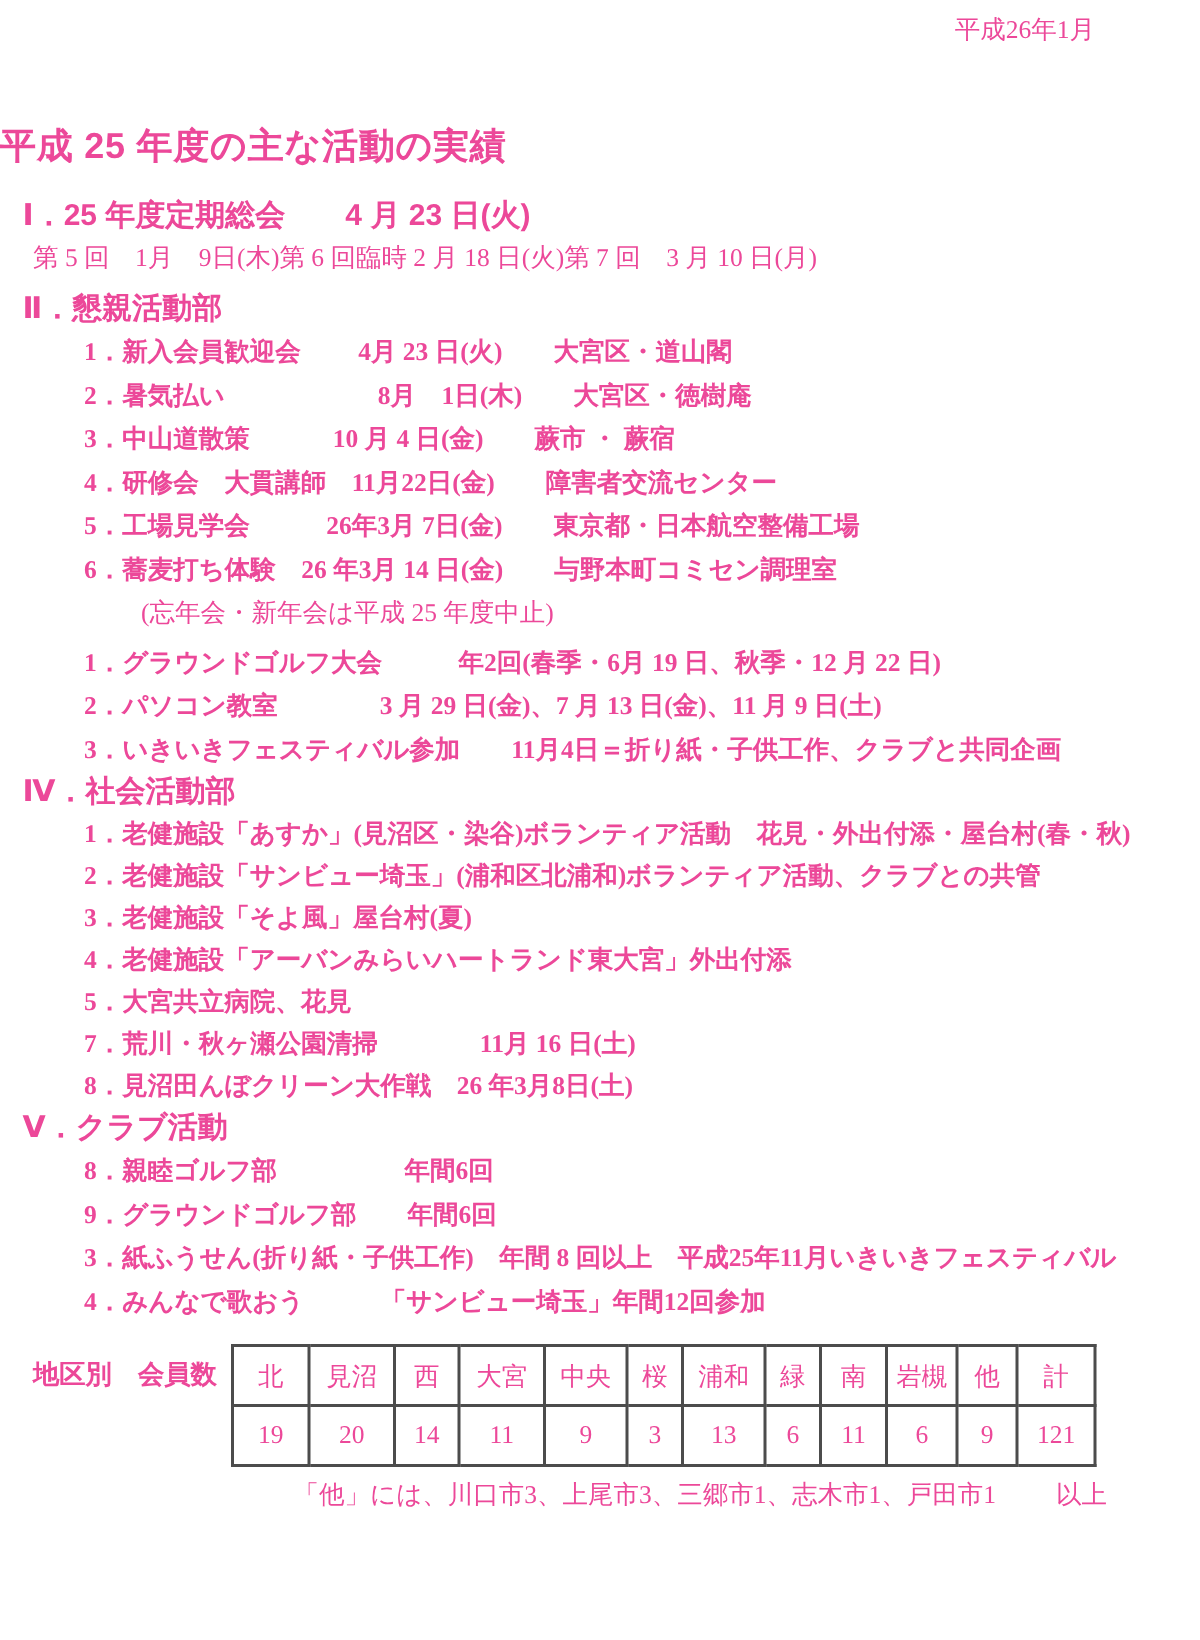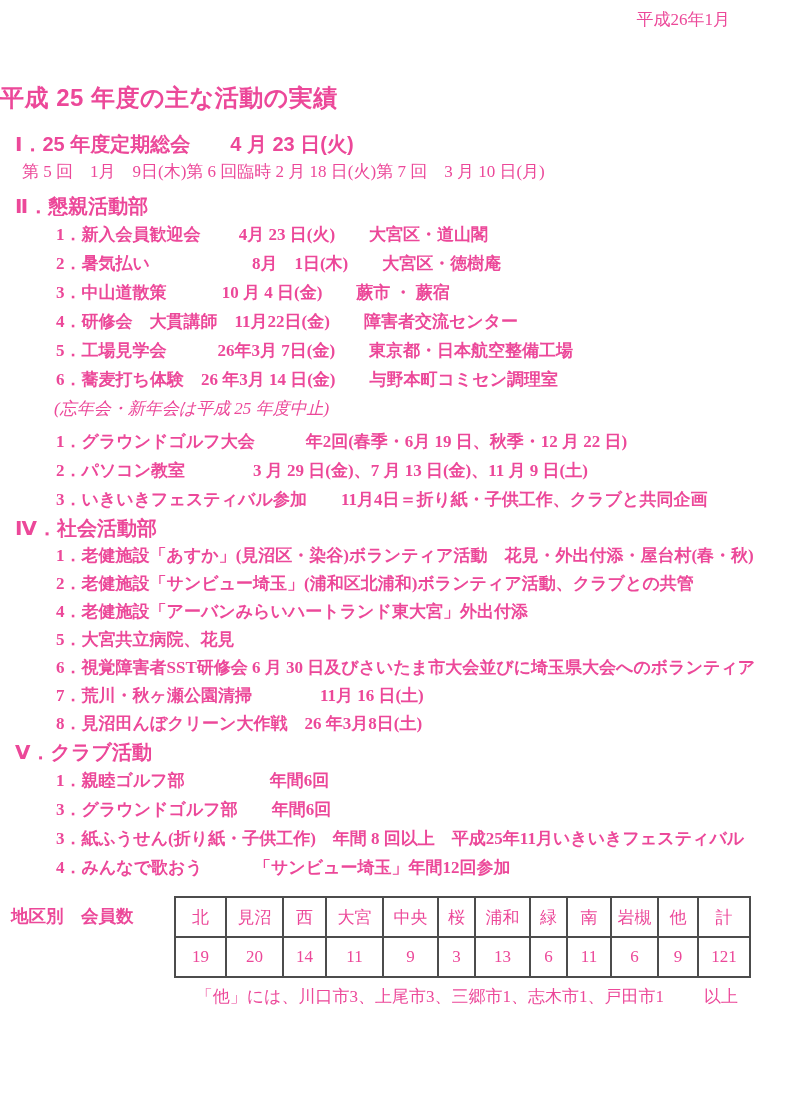--- a/index.html
+++ b/index.html
@@ -21,24 +21,24 @@
     padding-left:15px;margin:0;
   }
   .sec1{margin-top:16px;}
   .sec2{margin-top:6px;}
   .sec3{margin-top:4px;}
   .sec4{margin-top:0;}
   .sec5{margin-top:0;}
   p.line{margin:0;line-height:28px;padding-left:22px;}
   p.item{margin:0;line-height:29px;padding-left:56px;font-weight:bold;}
   .sec4 p.item{line-height:28px;}
-  p.note{margin:0;line-height:29px;padding-left:54px;font-style:italic;}
+  p.note{margin:0;line-height:29px;padding-left:94px;}
   .table-block{display:flex;margin-top:14px;align-items:flex-start;}
   .table-label{
-    width:174px;padding:8px 0 0 11px;box-sizing:border-box;
+    width:154px;padding:8px 0 0 22px;box-sizing:border-box;
     font-family:"Liberation Sans","DejaVu Sans",sans-serif;
     font-weight:bold;font-size:17.5px;
   }
   table.member-table{border-collapse:collapse;table-layout:fixed;width:575px;}
   .member-table th,.member-table td{
     border:2px solid #4c4c4c;height:38px;text-align:center;
     font-weight:normal;font-size:17px;padding:0;
   }
   col.c0{width:51px}col.c1{width:57px}col.c2{width:43px}col.c3{width:57px}
   col.c4{width:55px}col.c5{width:37px}col.c6{width:55px}col.c7{width:37px}
@@ -74,31 +74,31 @@
   <div class="section sec3">
     <p class="item">1．グラウンドゴルフ大会　　　年2回(春季・6月 19 日、秋季・12 月 22 日)</p>
     <p class="item">2．パソコン教室　　　　3 月 29 日(金)、7 月 13 日(金)、11 月 9 日(土)</p>
     <p class="item">3．いきいきフェスティバル参加　　11月4日＝折り紙・子供工作、クラブと共同企画</p>
   </div>
 
   <div class="section sec4">
     <p class="heading">Ⅳ．社会活動部</p>
     <p class="item">1．老健施設「あすか」(見沼区・染谷)ボランティア活動　花見・外出付添・屋台村(春・秋)</p>
     <p class="item">2．老健施設「サンビュー埼玉」(浦和区北浦和)ボランティア活動、クラブとの共管</p>
+    <p class="item">3．老健施設「そよ風」屋台村(夏)</p>
     <p class="item">4．老健施設「アーバンみらいハートランド東大宮」外出付添</p>
     <p class="item">5．大宮共立病院、花見</p>
-    <p class="item">6．視覚障害者SST研修会 6 月 30 日及びさいたま市大会並びに埼玉県大会へのボランティア</p>
     <p class="item">7．荒川・秋ヶ瀬公園清掃　　　　11月 16 日(土)</p>
     <p class="item">8．見沼田んぼクリーン大作戦　26 年3月8日(土)</p>
   </div>
 
   <div class="section sec5">
     <p class="heading">Ⅴ．クラブ活動</p>
-    <p class="item">1．親睦ゴルフ部　　　　　年間6回</p>
-    <p class="item">3．グラウンドゴルフ部　　年間6回</p>
+    <p class="item">8．親睦ゴルフ部　　　　　年間6回</p>
+    <p class="item">9．グラウンドゴルフ部　　年間6回</p>
     <p class="item">3．紙ふうせん(折り紙・子供工作)　年間 8 回以上　平成25年11月いきいきフェスティバル</p>
     <p class="item">4．みんなで歌おう　　　「サンビュー埼玉」年間12回参加</p>
   </div>
 
   <div class="table-block">
     <div class="table-label">地区別　会員数</div>
     <table class="member-table">
       <colgroup>
         <col class="c0">
           <col class="c1">

